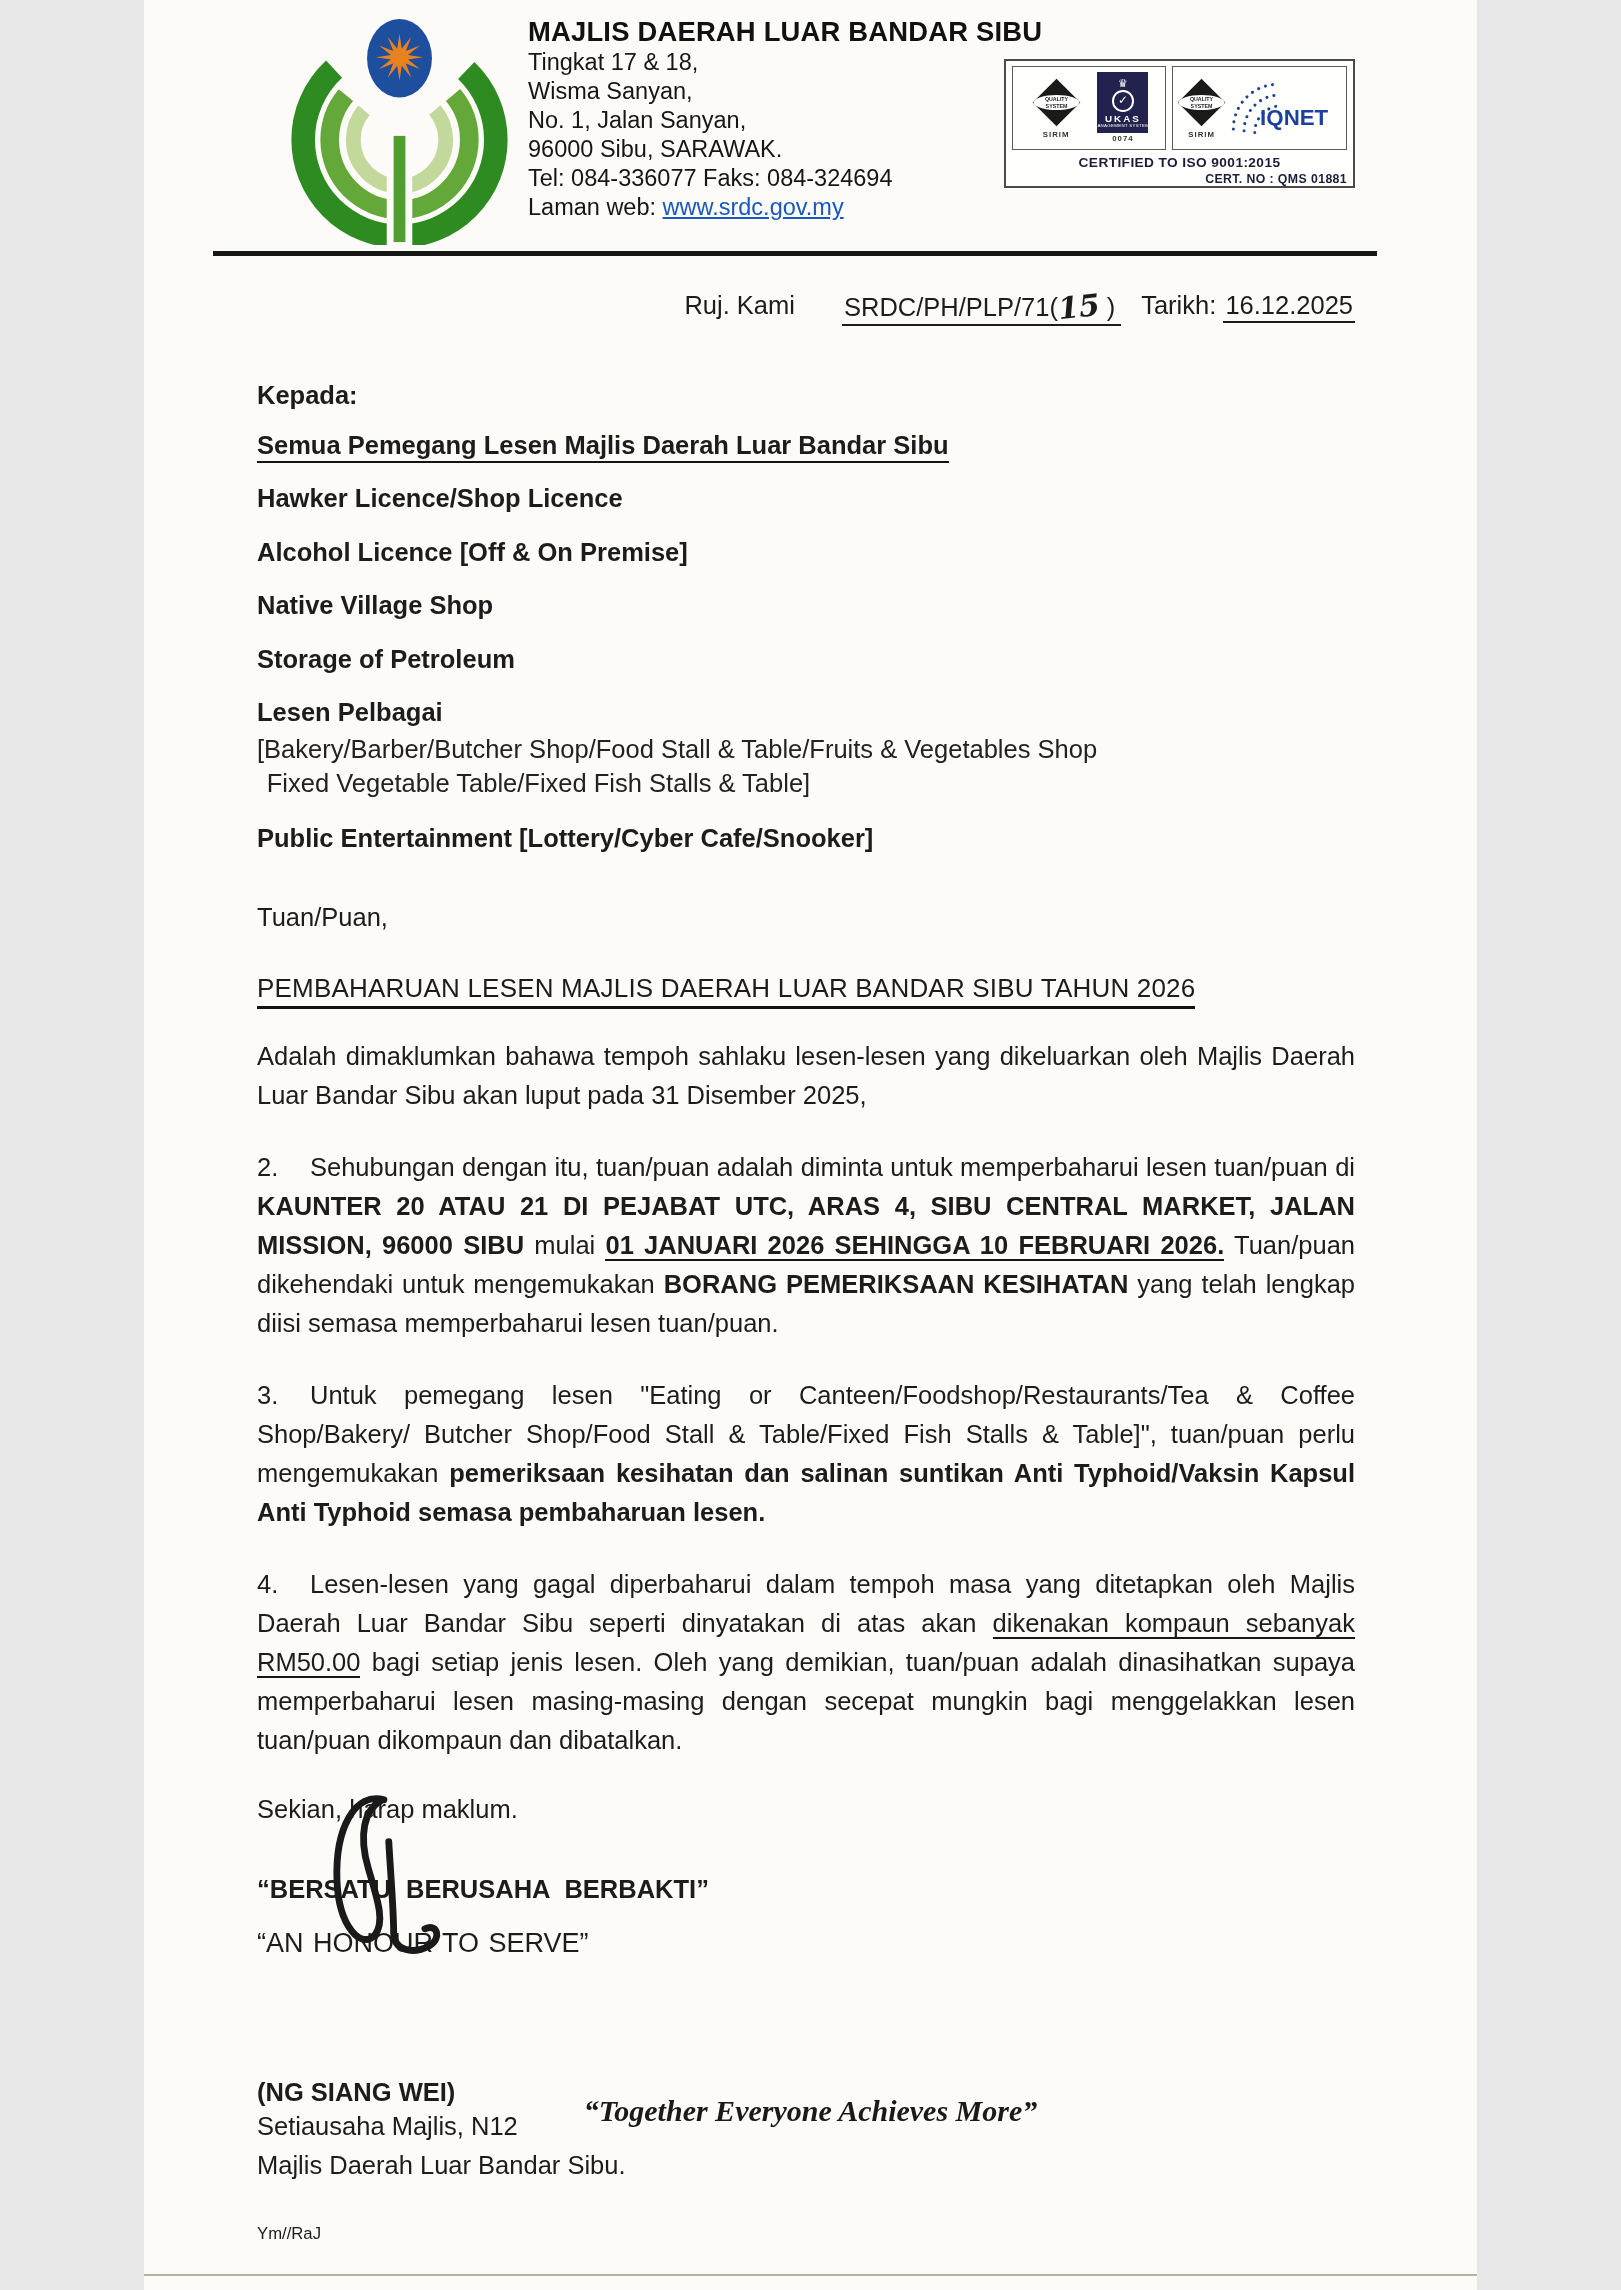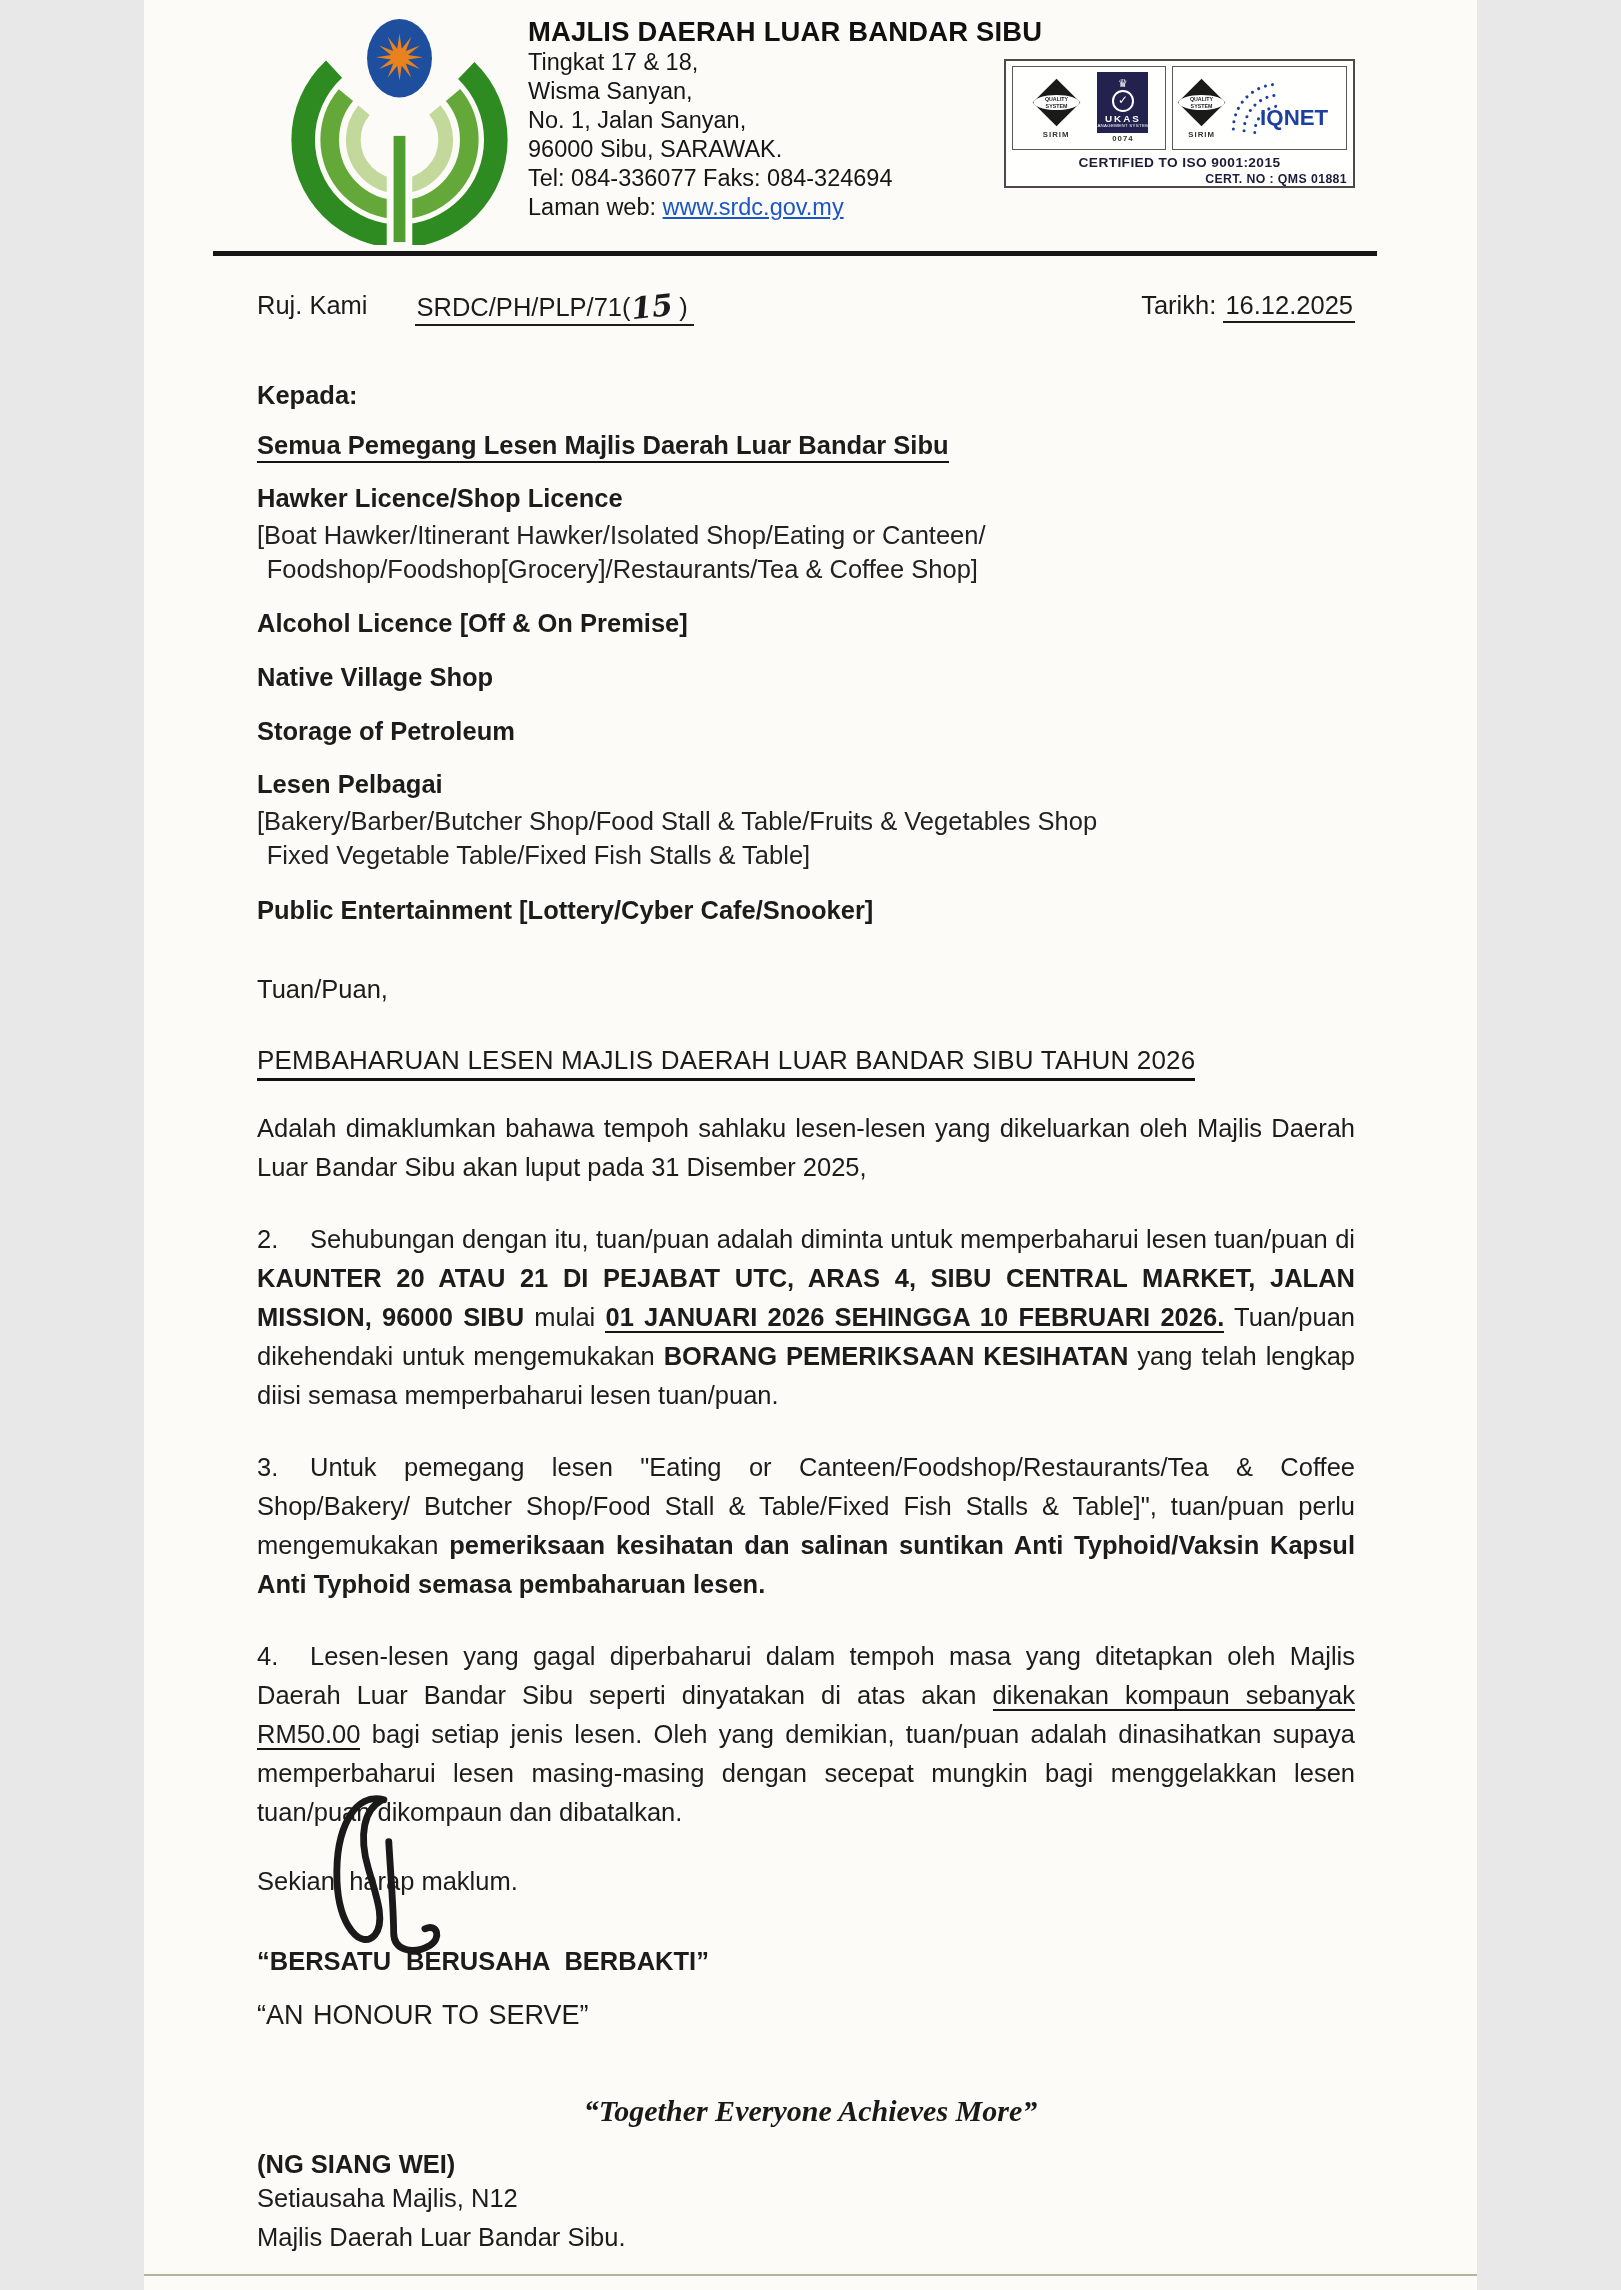--- a/index.html
+++ b/index.html
@@ -29,21 +29,21 @@
               display:flex;align-items:center;justify-content:center;margin:2px 0;}
   .ukas-word{font-size:9.8px;font-weight:bold;letter-spacing:2px;}
   .ukas-sub{font-size:4.4px;letter-spacing:0.3px;white-space:nowrap;}
   .cert-text1{font-size:13.7px;font-weight:bold;color:#1c1c38;text-align:center;margin-top:4.9px;letter-spacing:0.4px;}
   .cert-text2{font-size:12.3px;font-weight:bold;color:#1c1c38;text-align:right;margin-top:2px;letter-spacing:0.4px;}
 
   .rule{margin:5.9px 100px 0 69px;height:4.9px;background:#161616;}
 
   
   .content{padding:0 122px 0 113px;}
-  .ref-row{display:flex;justify-content:space-between;margin-top:35px;font-size:25.5px;}
+  .ref-row{display:flex;justify-content:flex-end;margin-top:35px;font-size:25.5px;gap:20px;}
   .ref-left{display:flex;}
   .ref-label{margin-right:47px;}
   .ref-value{border-bottom:2.5px solid #1c1c1c;padding:0 5.9px 2px 2px;}
   .hand{display:inline-block;font-family:"DejaVu Serif",serif;font-style:italic;font-weight:600;
         font-size:30px;transform:rotate(-6deg);line-height:1;position:relative;top:1px;}
   .date-value{border-bottom:2.5px solid #1c1c1c;padding:0 2px 2px 2px;}
 
   .kepada{font-size:25.5px;font-weight:bold;margin-top:55px;}
   .addressee{margin-top:21.6px;font-size:25.5px;font-weight:bold;}
   .addressee span{border-bottom:2.9px solid #141414;padding-bottom:2px;}
@@ -158,24 +158,20 @@
       </div>
       <div>
         <span>Tarikh: </span><span class="date-value">16.12.2025</span>
       </div>
     </div>
 
     <div class="kepada">Kepada:</div>
     <div class="addressee"><span>Semua Pemegang Lesen Majlis Daerah Luar Bandar Sibu</span></div>
 
     <div class="group-title">Hawker Licence/Shop Licence</div>
-    <div class="group-block">
-      <div class="group-line">[Boat Hawker/Itinerant Hawker/Isolated Shop/Eating or Canteen/</div>
-      <div class="group-line indent">Foodshop/Foodshop[Grocery]/Restaurants/Tea &amp; Coffee Shop]</div>
-    </div>
 
     <div class="group-title">Alcohol Licence [Off &amp; On Premise]</div>
     <div class="group-title">Native Village Shop</div>
     <div class="group-title">Storage of Petroleum</div>
     <div class="group-title">Lesen Pelbagai</div>
     <div class="group-block">
       <div class="group-line">[Bakery/Barber/Butcher Shop/Food Stall &amp; Table/Fruits &amp; Vegetables Shop</div>
       <div class="group-line indent">Fixed Vegetable Table/Fixed Fish Stalls &amp; Table]</div>
     </div>
     <div class="group-title">Public Entertainment [Lottery/Cyber Cafe/Snooker]</div>

